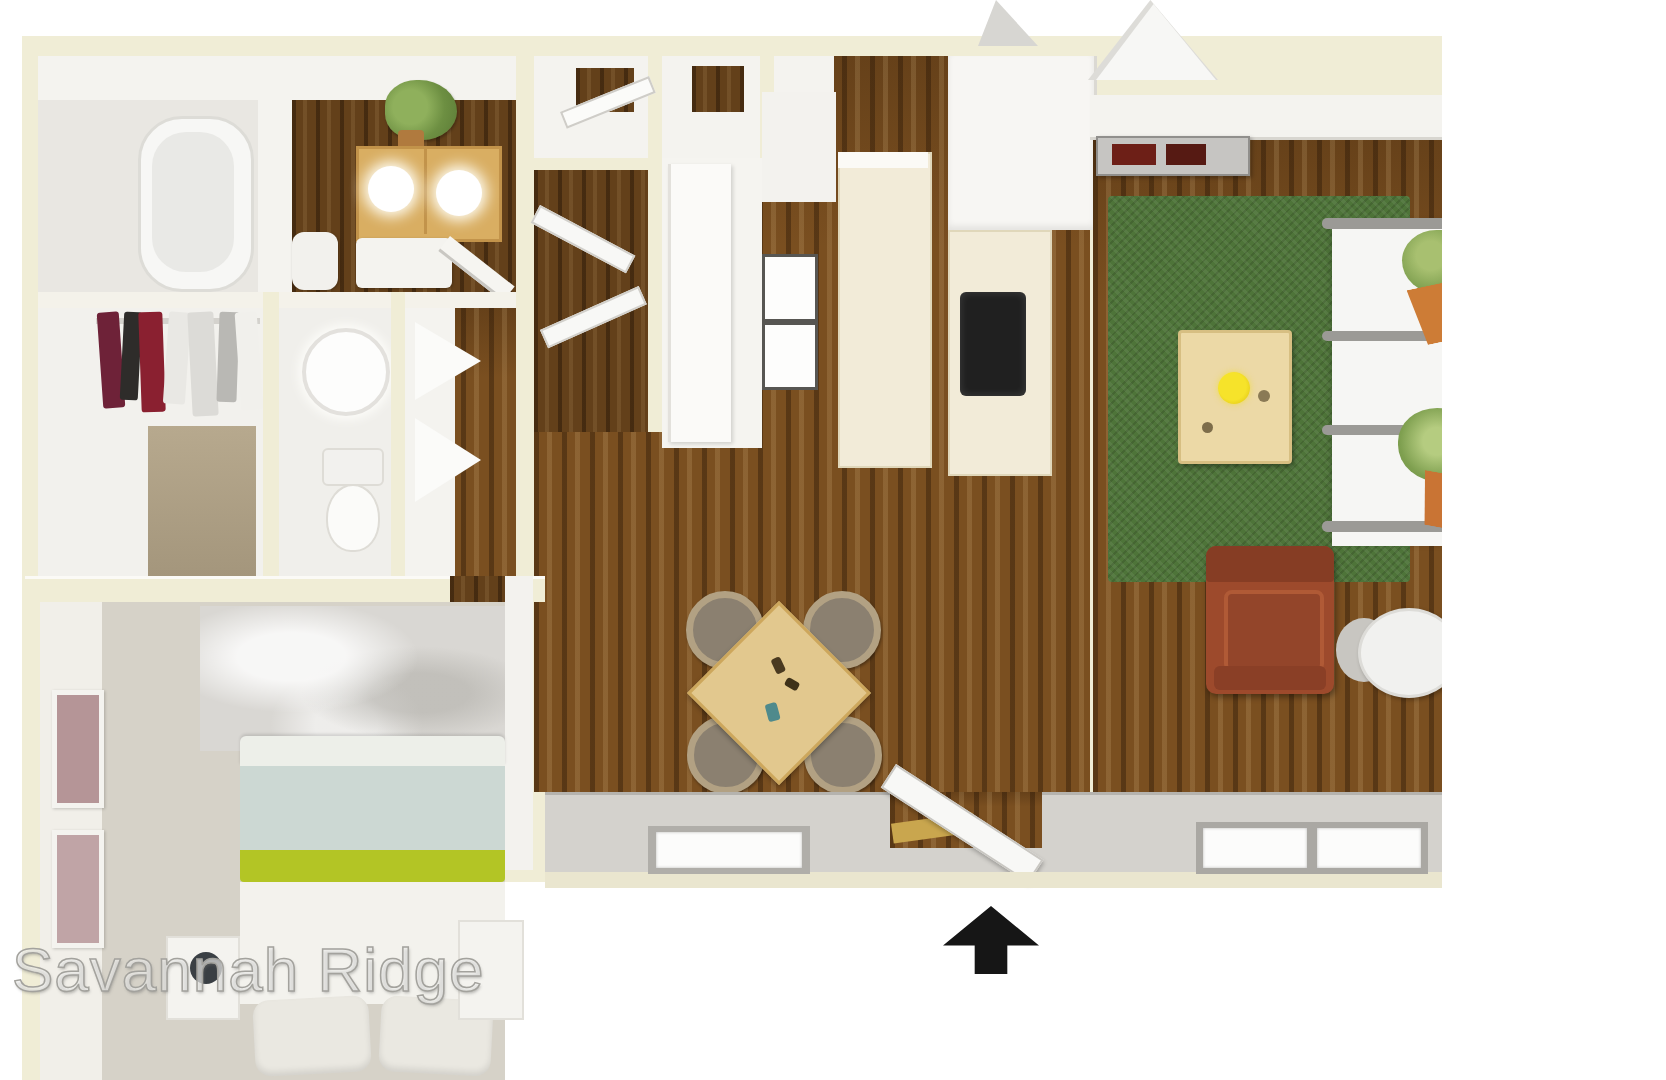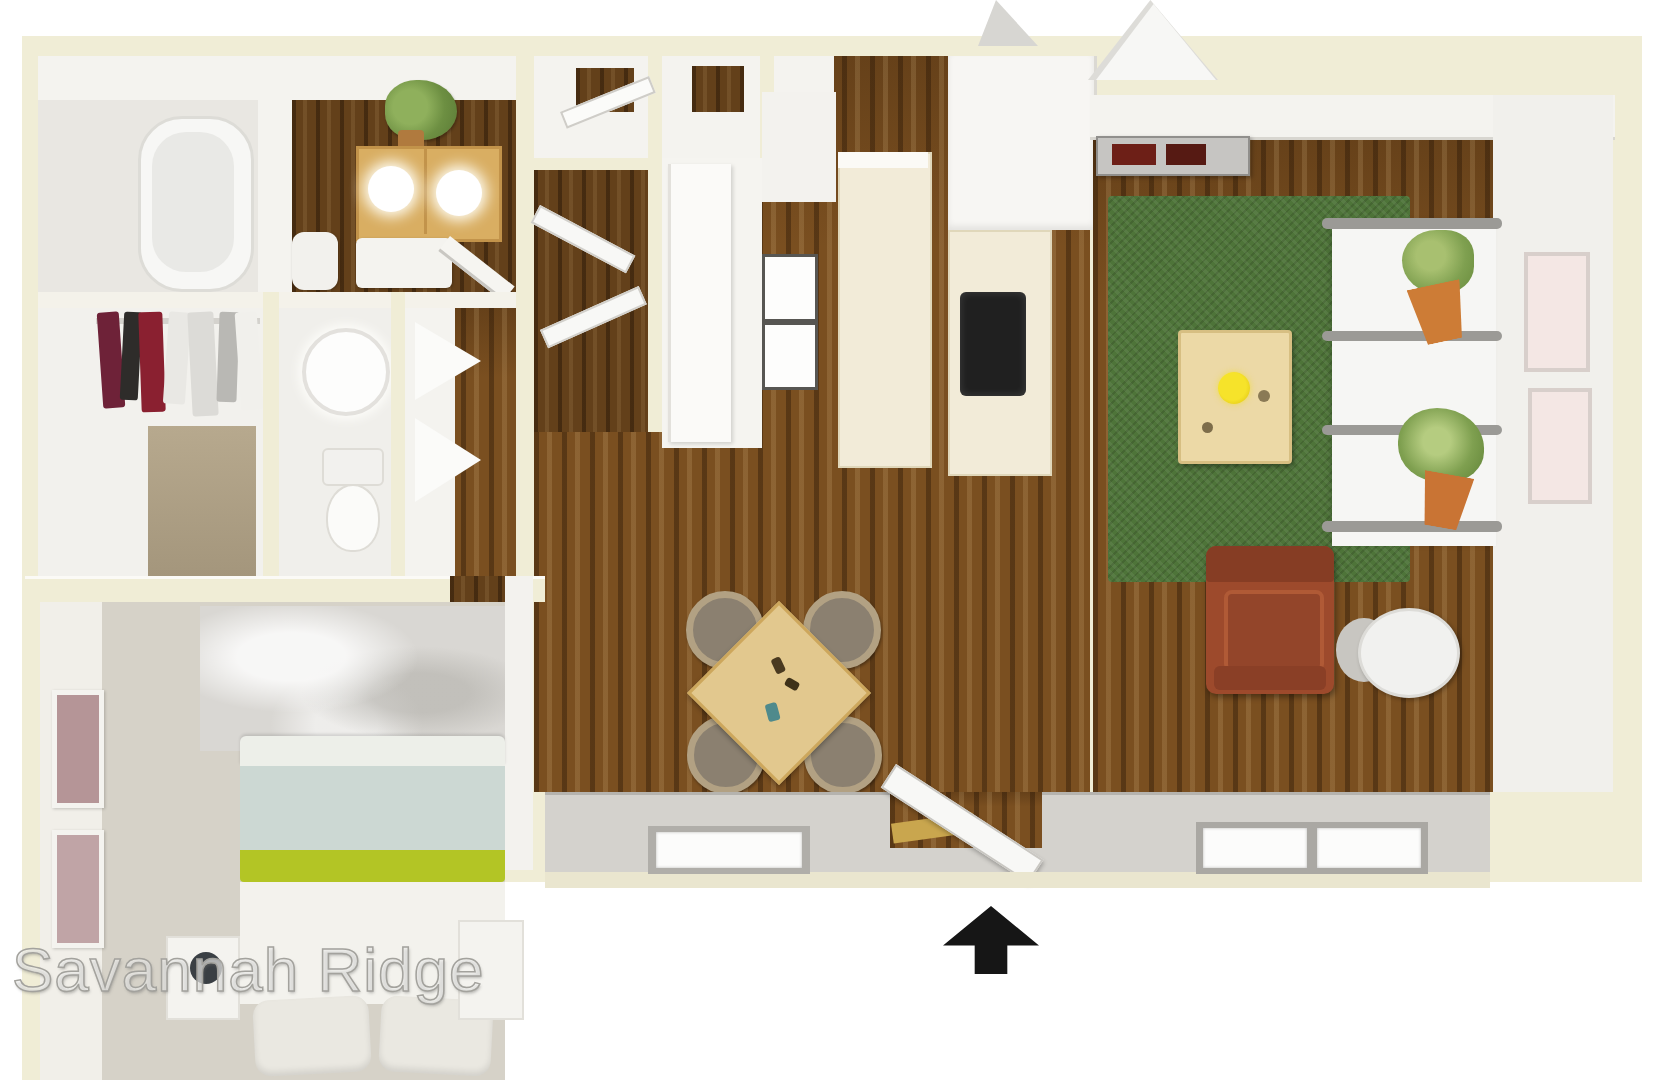--- a/index.html
+++ b/index.html
@@ -1,16 +1,16 @@
 <!DOCTYPE html>
 <html style="--bg: #ffffff; --cream: #f0edd6; --wall: #f4f3ef; --wall-shadow: #d8d6d0; --floor-light: #e9e7e2; --carpet: #d6d2c8; --wood-dark: #63401a; --wood-mid: #7a4f20; --rug-green: #4e7439; --table-tan: #d9ae62; --dining-wood: #e2c88e; --coffee-wood: #ecd9a6; --chair-gray: #8b8070; --chair-ring: #b2a183; --armchair-rust: #9d4a2c; --pot-orange: #cd7c36; --foliage: #7fa050; --lime: #b3c525; --bed-blue: #ccd8d3; --art-pink: #f4e7e4; --art-mauve: #b59597; --cooktop: #202020; --console-red: #6d1f17; --walkway: #d4d2cd; --arrow: #161616;"><head>
 <meta charset="utf-8">
 <style>
   html,body{margin:0;padding:0;background:#fff;}
-  #plan{position:relative;width:1666px;height:1080px;background:var(--bg,#ffffff);overflow:hidden;
+  #plan{position:relative;width:1442px;height:1080px;background:var(--bg,#ffffff);overflow:hidden;
         font-family:"Liberation Sans", sans-serif;}
   .a{position:absolute;}
   .wood{background-color:var(--wood-mid,#7a4f20);
         background-image:repeating-linear-gradient(90deg, rgba(35,18,4,.38) 0 5px, rgba(0,0,0,0) 5px 13px,
         rgba(255,225,170,.14) 13px 18px, rgba(0,0,0,0) 18px 28px),
         linear-gradient(180deg, rgba(50,28,8,.28), rgba(0,0,0,0) 26%);}
   .wood-dark{background-color:var(--wood-dark,#63401a);
         background-image:repeating-linear-gradient(90deg, rgba(25,12,2,.4) 0 4px, rgba(0,0,0,0) 4px 11px,
         rgba(255,220,160,.1) 11px 15px, rgba(0,0,0,0) 15px 24px);}
   .wall{background:var(--wall,#f4f3ef);}

